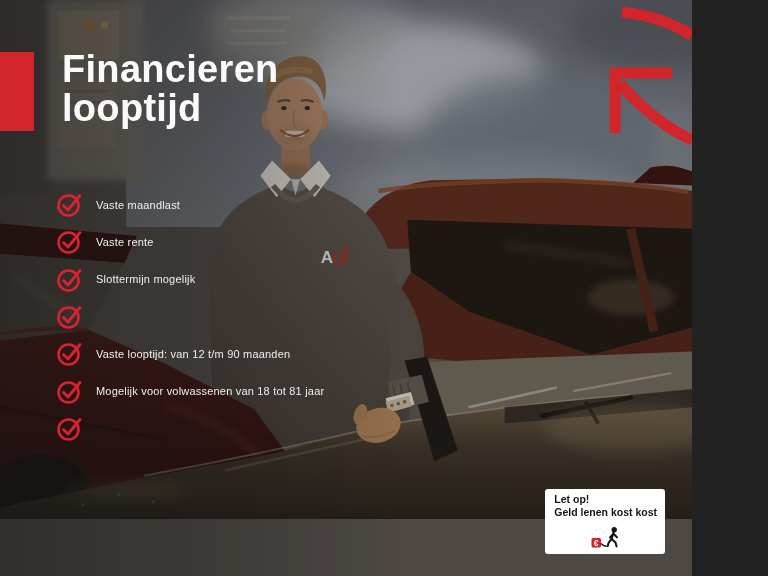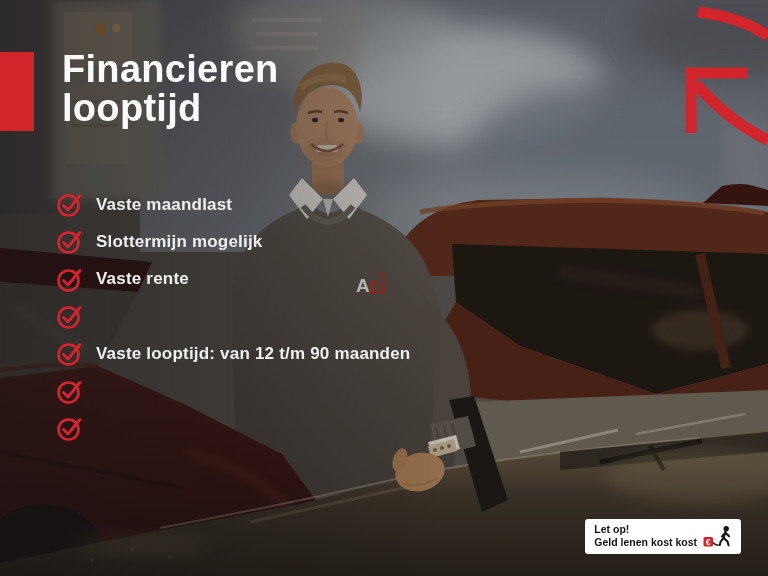--- a/index.html
+++ b/index.html
@@ -1,37 +1,37 @@
 <!DOCTYPE html>
 <html style="--accent-red: #d1242b; --check-red: #da232f; --title-color: #fafafa; --list-color: #efefef; --badge-bg: #ffffff; --badge-text: #141414;"><head>
 <meta charset="utf-8">
 <style>
   :root{
     --accent-red:#d1242b; --check-red:#da232f; --title-color:#fafafa;
     --list-color:#efefef; --badge-bg:#ffffff; --badge-text:#141414;
   }
   html,body{margin:0;padding:0;background:#222;}
-  .stage{position:relative;width:768px;height:576px;overflow:hidden;
+  .stage{position:relative;width:692px;height:576px;overflow:hidden;
          font-family:"Liberation Sans",sans-serif;background:#57534e;}
   .scene{position:absolute;inset:0;}
   .ov-left{position:absolute;inset:0;pointer-events:none;
     background:linear-gradient(90deg,rgba(25,23,22,.52),rgba(25,23,22,.28) 32%,rgba(25,23,22,0) 58%);}
   .ov-global{position:absolute;inset:0;pointer-events:none;background:rgba(24,21,19,.16);}
   .accent-rect{position:absolute;left:0;top:52px;width:34px;height:79px;background:var(--accent-red);}
   .title{position:absolute;left:62px;top:50px;color:var(--title-color);
     font-size:38px;font-weight:700;line-height:39px;letter-spacing:.3px;}
   .checklist{position:absolute;left:57px;top:186px;width:500px;}
   .check-item{display:flex;align-items:center;height:37.3px;gap:13px;}
-  .check-item span{color:var(--list-color);font-size:17px;font-weight:700;letter-spacing:.2px;white-space:nowrap;}
+  .check-item span{color:var(--list-color);font-size:11px;font-weight:400;letter-spacing:.2px;white-space:nowrap;}
   .check-icon{flex:0 0 26px;}
   .check-icon .st{stroke:var(--check-red);fill:none;}
   .corner-logo{position:absolute;top:0;right:0;}
   .logo-stroke{stroke:var(--accent-red);fill:none;stroke-width:11;}
   .badge{position:absolute;right:27px;bottom:22px;background:var(--badge-bg);
-    border-radius:3px;padding:4px 8px 5px 9px;display:flex;align-items:center;gap:6px;}
+    border-radius:3px;padding:4px 8px 5px 9px;display:flex;align-items:center;gap:6px;flex-direction:column;}
   .badge-text{color:var(--badge-text);font-size:10.5px;font-weight:700;line-height:1.25;white-space:nowrap;}
   .badge-fig{stroke:#161616;stroke-width:2;stroke-linecap:round;fill:none;}
 </style>
 </head>
 <body>
 
 <div class="stage">
 
   <svg class="scene" viewBox="0 0 768 576">
     <defs>
@@ -195,47 +195,48 @@
           <circle class="st" cx="11.5" cy="13.5" r="10" stroke-width="2.6"></circle>
           <path class="st" d="M6.5 13.5 L11 18 L23 3.5" stroke-width="2.8" stroke-linecap="round" stroke-linejoin="round"></path>
         </svg>
       <span>Vaste maandlast</span>
     </div>
     <div class="check-item">
       <svg class="check-icon" width="26" height="25" viewBox="0 0 26 25">
           <circle class="st" cx="11.5" cy="13.5" r="10" stroke-width="2.6"></circle>
           <path class="st" d="M6.5 13.5 L11 18 L23 3.5" stroke-width="2.8" stroke-linecap="round" stroke-linejoin="round"></path>
         </svg>
+      <span>Vaste rente</span>
+    </div>
+    <div class="check-item">
+      <svg class="check-icon" width="26" height="25" viewBox="0 0 26 25">
+          <circle class="st" cx="11.5" cy="13.5" r="10" stroke-width="2.6"></circle>
+          <path class="st" d="M6.5 13.5 L11 18 L23 3.5" stroke-width="2.8" stroke-linecap="round" stroke-linejoin="round"></path>
+        </svg>
       <span>Slottermijn mogelijk</span>
     </div>
     <div class="check-item">
       <svg class="check-icon" width="26" height="25" viewBox="0 0 26 25">
           <circle class="st" cx="11.5" cy="13.5" r="10" stroke-width="2.6"></circle>
           <path class="st" d="M6.5 13.5 L11 18 L23 3.5" stroke-width="2.8" stroke-linecap="round" stroke-linejoin="round"></path>
         </svg>
-      <span>Vaste rente</span>
-    </div>
-    <div class="check-item">
-      <svg class="check-icon" width="26" height="25" viewBox="0 0 26 25">
-          <circle class="st" cx="11.5" cy="13.5" r="10" stroke-width="2.6"></circle>
-          <path class="st" d="M6.5 13.5 L11 18 L23 3.5" stroke-width="2.8" stroke-linecap="round" stroke-linejoin="round"></path>
-        </svg>
     </div>
     <div class="check-item">
       <svg class="check-icon" width="26" height="25" viewBox="0 0 26 25">
           <circle class="st" cx="11.5" cy="13.5" r="10" stroke-width="2.6"></circle>
           <path class="st" d="M6.5 13.5 L11 18 L23 3.5" stroke-width="2.8" stroke-linecap="round" stroke-linejoin="round"></path>
         </svg>
       <span>Vaste looptijd: van 12 t/m 90 maanden</span>
     </div>
     <div class="check-item">
       <svg class="check-icon" width="26" height="25" viewBox="0 0 26 25">
           <circle class="st" cx="11.5" cy="13.5" r="10" stroke-width="2.6"></circle>
           <path class="st" d="M6.5 13.5 L11 18 L23 3.5" stroke-width="2.8" stroke-linecap="round" stroke-linejoin="round"></path>
         </svg>
+      <span>Mogelijk voor volwassenen van 18 tot 81 jaar</span>
     </div>
     <div class="check-item">
       <svg class="check-icon" width="26" height="25" viewBox="0 0 26 25">
           <circle class="st" cx="11.5" cy="13.5" r="10" stroke-width="2.6"></circle>
           <path class="st" d="M6.5 13.5 L11 18 L23 3.5" stroke-width="2.8" stroke-linecap="round" stroke-linejoin="round"></path>
         </svg>
     </div>
   </div>
 
   <svg class="corner-logo" width="130" height="152" viewBox="0 0 130 152">

